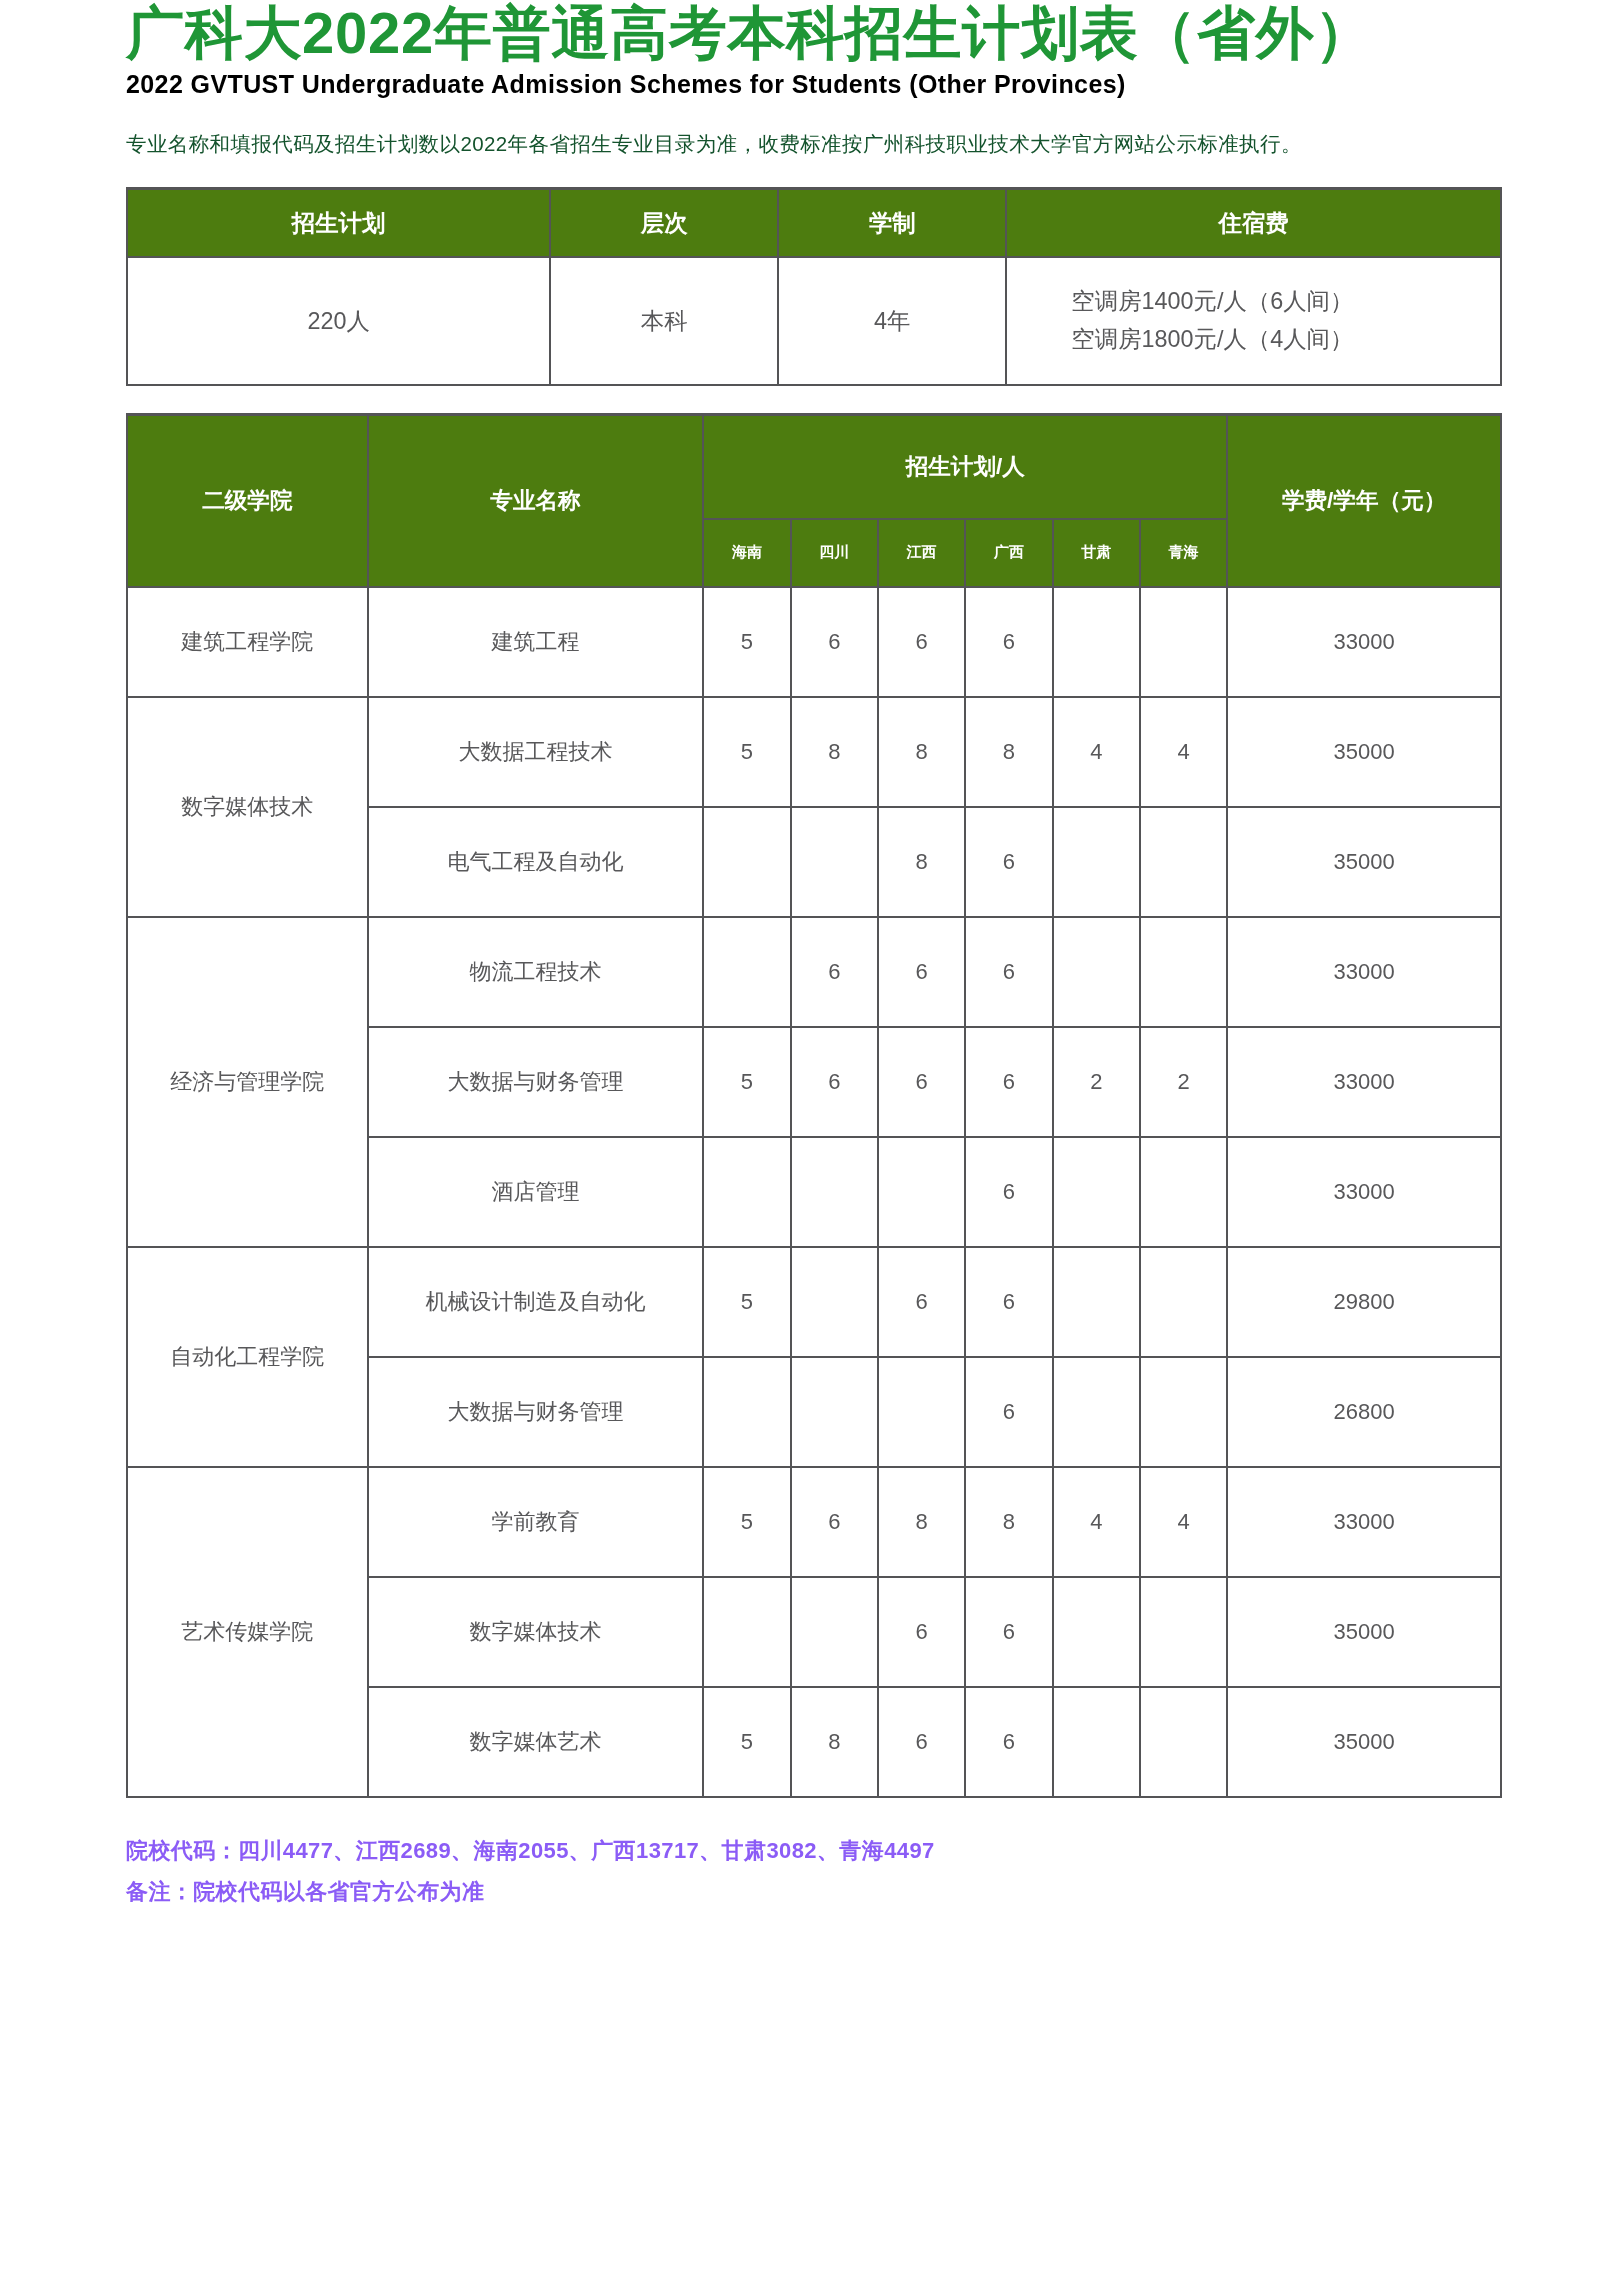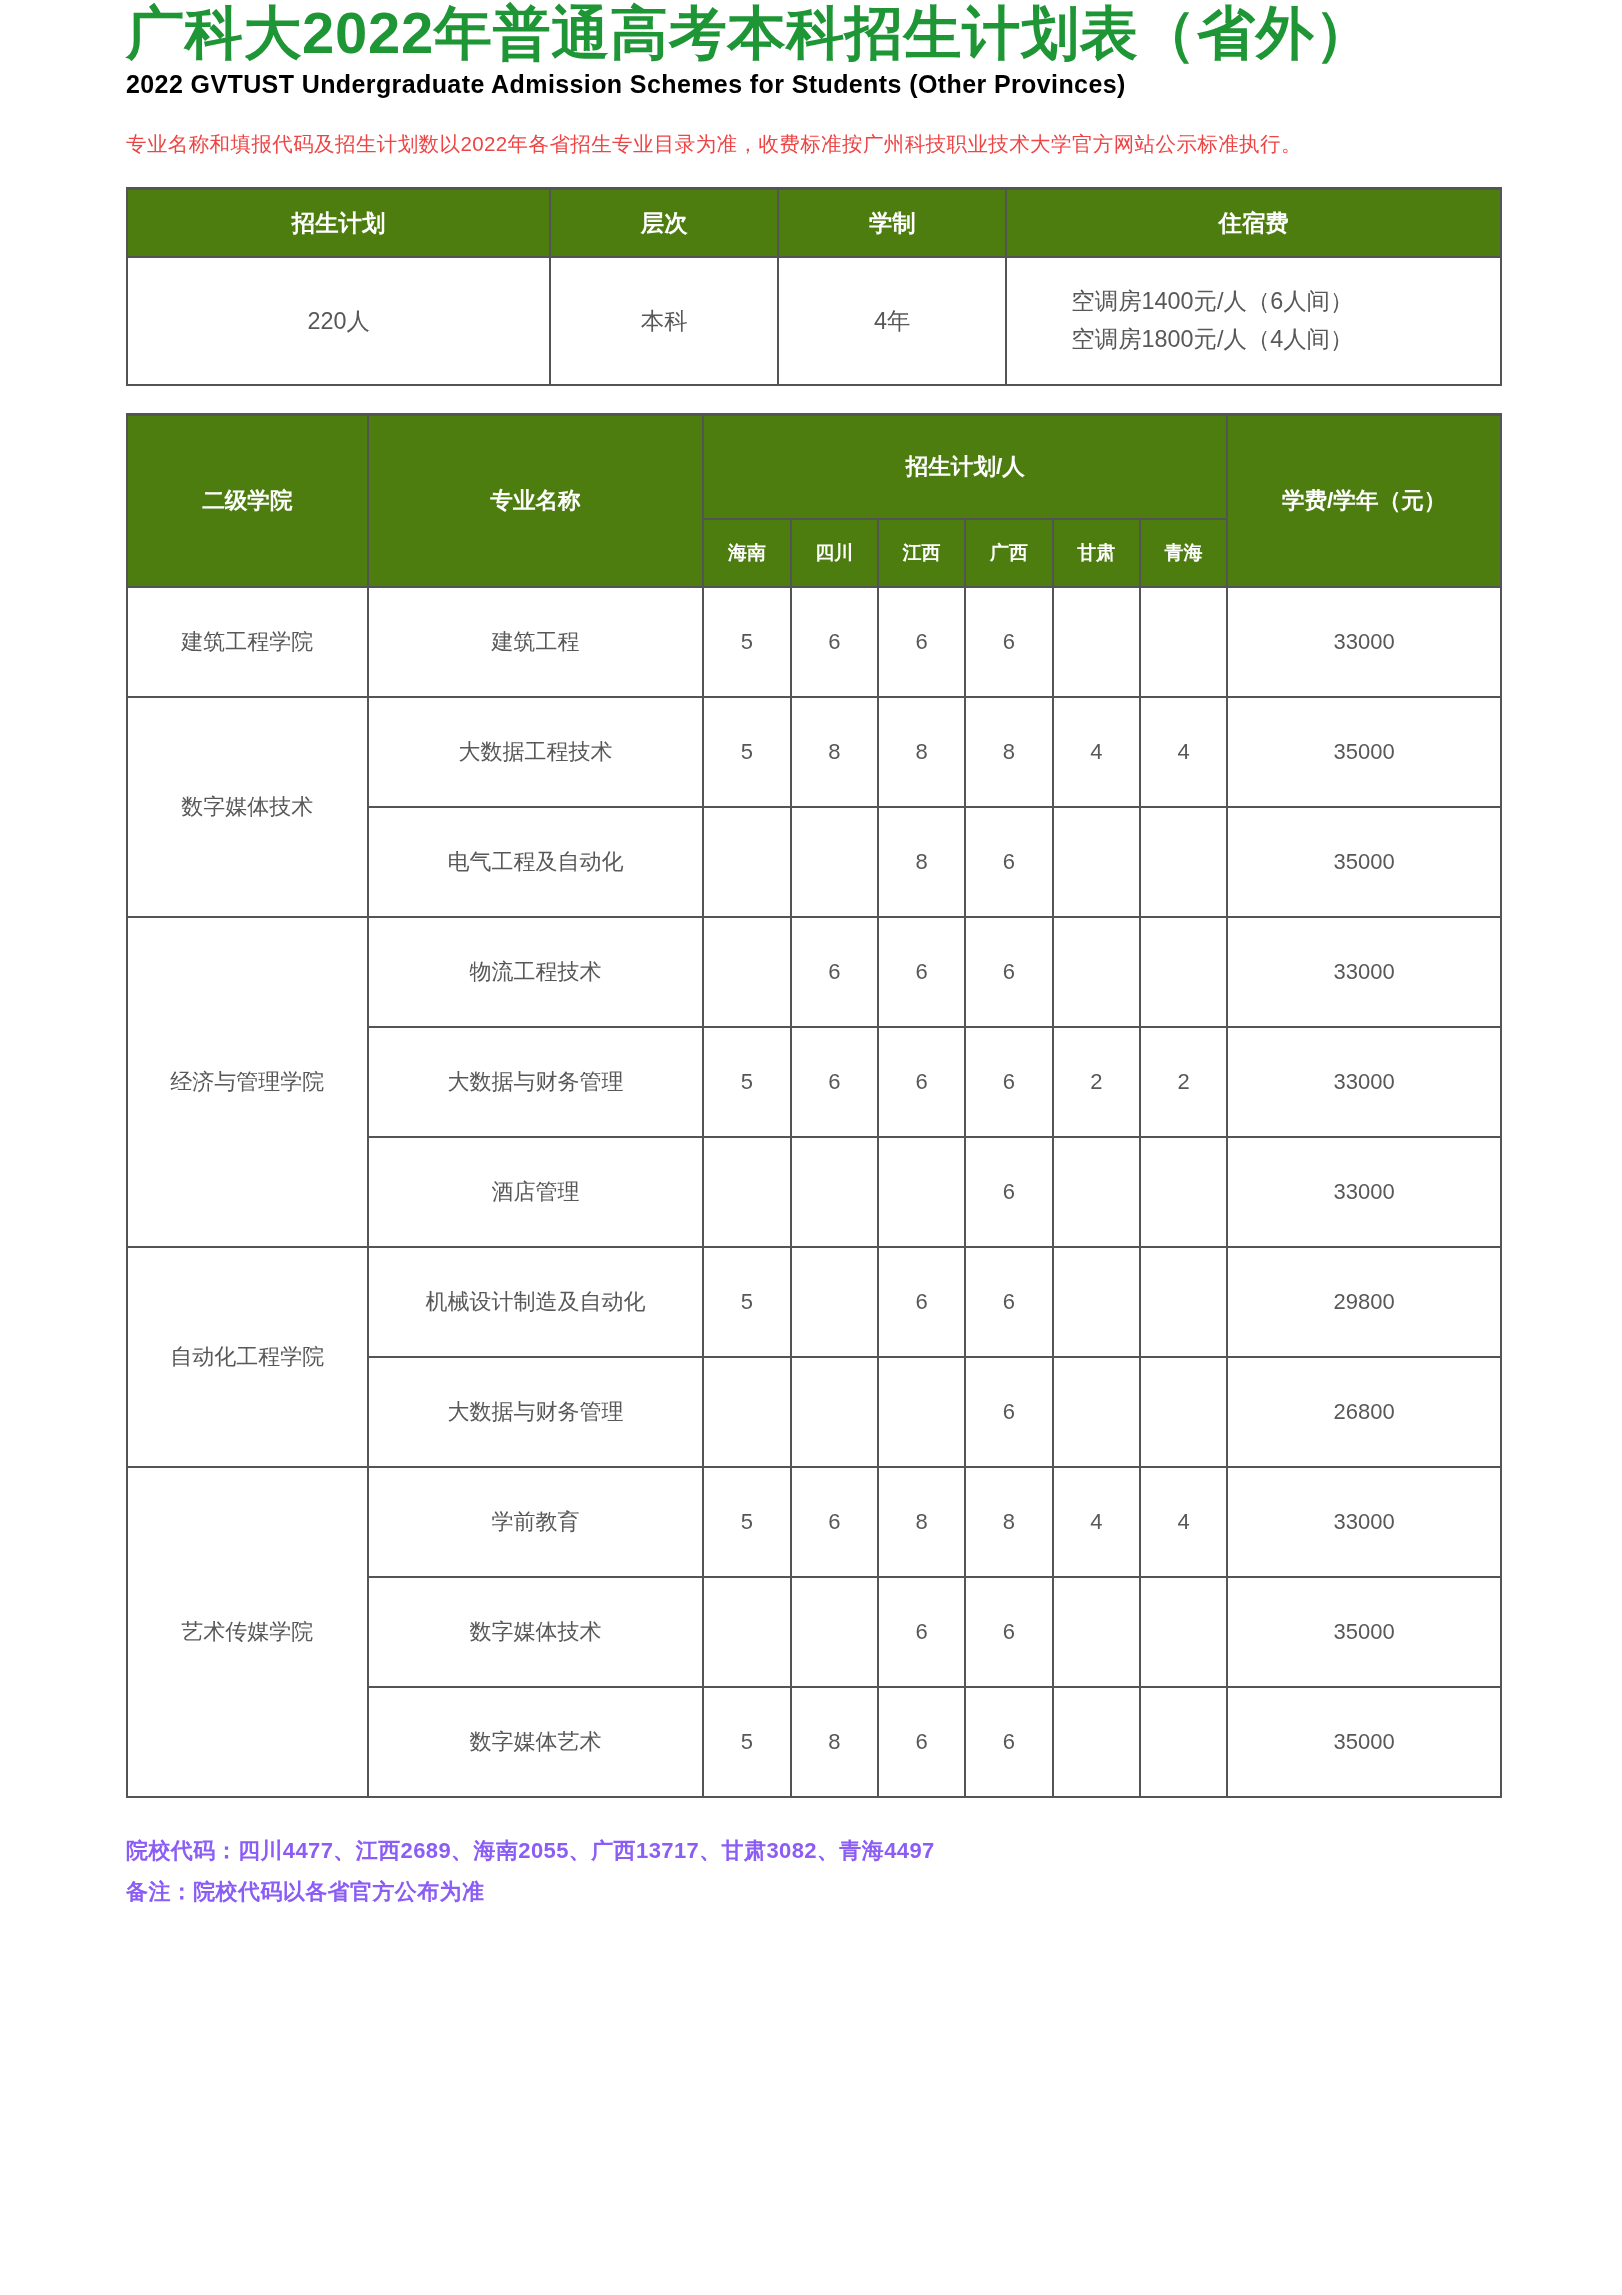--- a/index.html
+++ b/index.html
@@ -30,21 +30,21 @@
   .subtitle {
     margin-top: 3px;
     font-size: 25px;
     font-weight: bold;
     color: #000000;
     letter-spacing: 0.4px;
   }
   .note {
     margin-top: 31px;
     font-size: 20.5px;
-    color: #ef4444;
+    color: #14532d;
     letter-spacing: 0.4px;
   }
 
   
   table {
     border-collapse: collapse;
     width: 1376px;
     table-layout: fixed;
   }
   th, td {
@@ -74,21 +74,21 @@
   .summary-table .col-level { width: 16.6%; }
   .summary-table .col-years { width: 16.6%; }
   .summary-table .col-accom { width: 36.0%; }
   .accom-cell { text-align: left; padding-left: 64px; }
   .accom-cell div { line-height: 1.6; }
 
   
   .plan-table { margin-top: 27px; }
   .plan-table th { font-size: 22.6px; }
   .plan-table .hrow-top th { height: 100px; }
-  .plan-table .hrow-sub th { height: 64px; font-size: 19px; }
+  .plan-table .hrow-sub th { height: 64px; font-size: 15px; }
   .plan-table td {
     height: 106px;
     font-size: 22px;
     color: #58585a;
   }
   .plan-table .col-college  { width: 17.5%; }
   .plan-table .col-major    { width: 24.4%; }
   .plan-table .col-prov     { width: 6.35%; }
   .plan-table .col-tuition  { width: 19.9%; }
 

